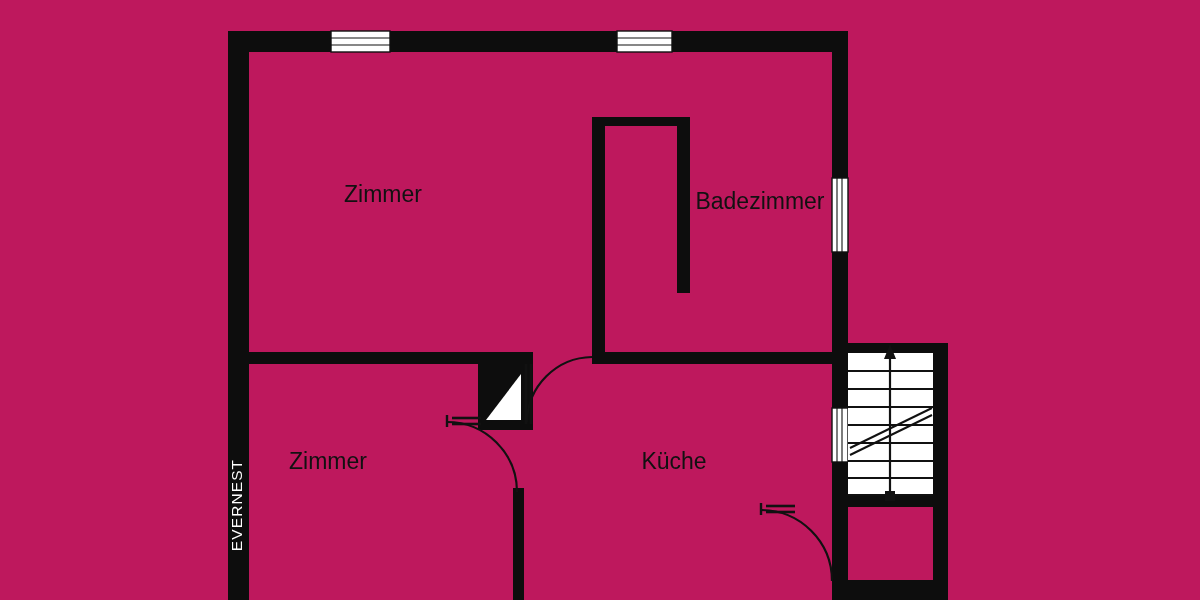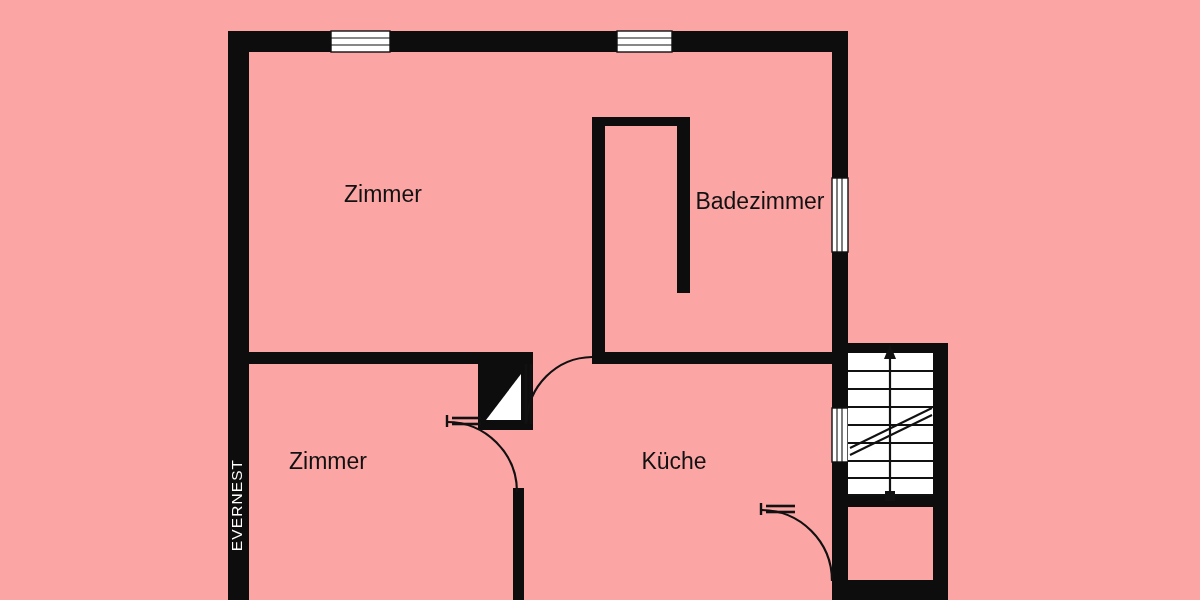--- a/index.html
+++ b/index.html
@@ -10,21 +10,21 @@
   body {
     width: 1200px;
     height: 600px;
     overflow: hidden;
     font-family: "Liberation Sans", sans-serif;
   }
   #plan-root {
     position: relative;
     width: 1200px;
     height: 600px;
-    background: #fca5a5;
+    background: #be185d;
   }
   #floorplan-svg {
     position: absolute;
     left: 0;
     top: 0;
     width: 1200px;
     height: 600px;
     display: block;
   }
   .room-label {

